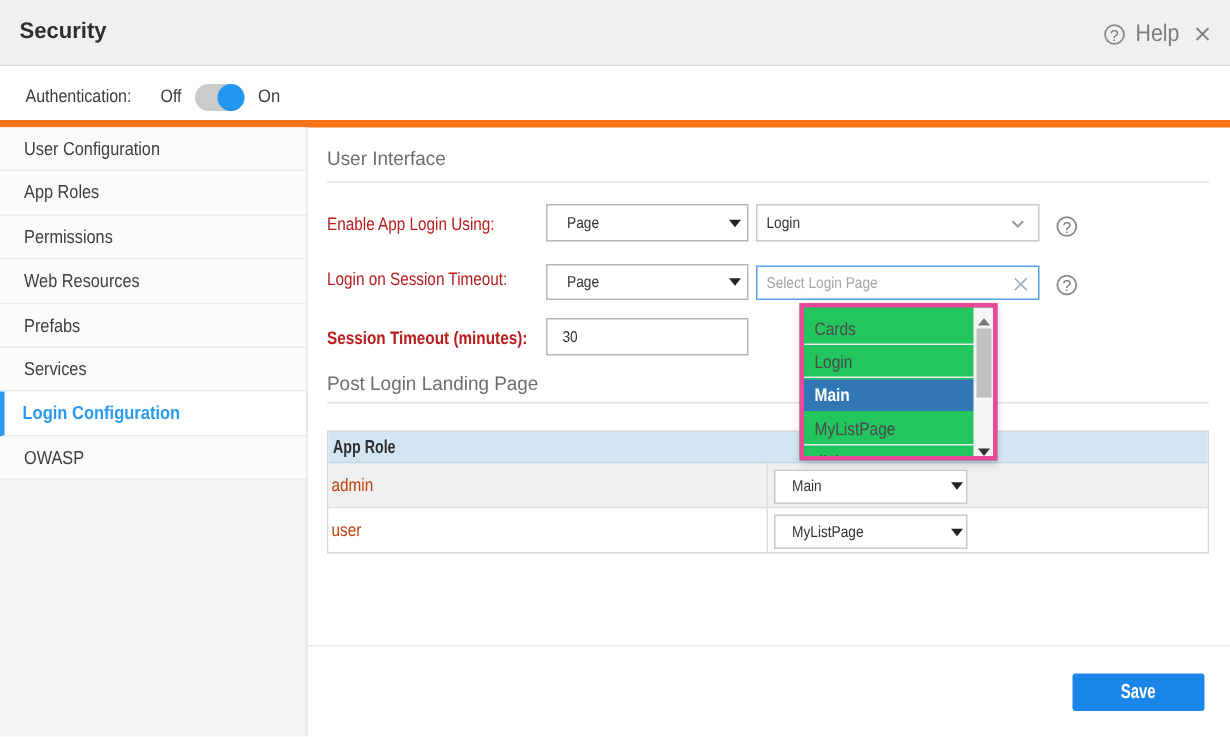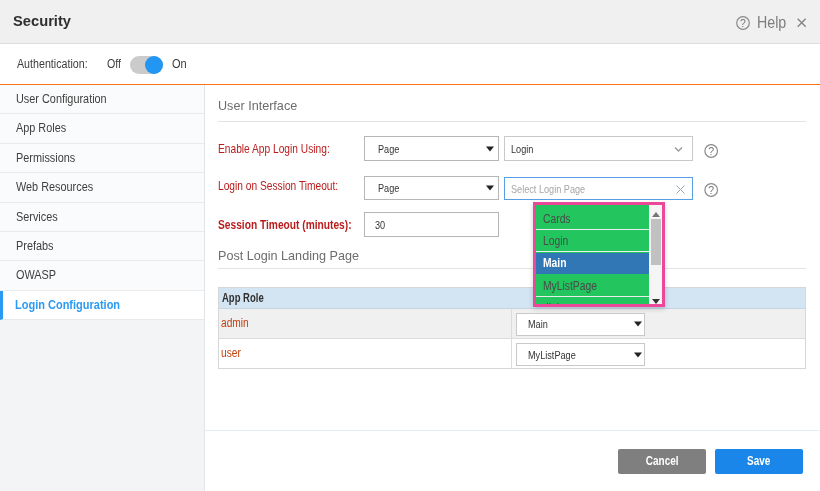--- a/index.html
+++ b/index.html
@@ -13,21 +13,21 @@
   background:#f0f0f0; border-bottom:1px solid #dedede; }
 #hdr .title { position:absolute; left:12.5px; top:14px; font-size:15px; line-height:13px;
   font-weight:bold; color:#2f2f2f; }
 #hdr .title .cnd { transform:scaleX(0.98); }
 #helpIco { position:absolute; left:736px; top:16px; }
 #helpTxt { position:absolute; left:757px; top:16.5px; font-size:16px; line-height:11px; color:#7d7d7d; }
 #closeIco { position:absolute; left:796px; top:17px; }
 
 
 #auth { position:absolute; left:0; top:44px; width:820px; height:41px;
-  background:#fff; border-bottom:1px solid #f97316; }
+  background:#fff; border-bottom:5px solid #f97316; }
 #auth .txt { position:absolute; top:15px; font-size:12px; line-height:11px; color:#3c3c3c; }
 #auth .txt .cnd { transform:scaleX(0.89); }
 #tgl { position:absolute; left:130px; top:12px; width:33px; height:18px;
   background:#cbcbcb; border-radius:9px; }
 #tgl .knob { position:absolute; right:0; top:0; width:18px; height:18px;
   border-radius:50%; background:#2196f3; }
 
 
 #side { position:absolute; left:0; top:85px; width:205px; height:406px;
   background:#f2f4f6; border-right:1px solid #e3e6e9; }
@@ -129,24 +129,24 @@
         <div class="knob"></div>
       </div>
     <div class="txt" style="left:171.5px;"><span class="cnd" style="transform:scaleX(0.92);">On</span></div>
   </div>
 
   <div id="side">
     <div class="it"><span class="cnd">User Configuration</span></div>
     <div class="it"><span class="cnd">App Roles</span></div>
     <div class="it"><span class="cnd">Permissions</span></div>
     <div class="it"><span class="cnd">Web Resources</span></div>
+    <div class="it"><span class="cnd">Prefabs</span></div>
     <div class="it"><span class="cnd">Services</span></div>
-    <div class="it"><span class="cnd">Prefabs</span></div>
+    <div class="it act"><span class="cnd">Login Configuration</span></div>
     <div class="it"><span class="cnd">OWASP</span></div>
-    <div class="it act"><span class="cnd">Login Configuration</span></div>
   </div>
 
   <div class="h2" style="left:218px; top:99.5px;"><span class="cnd">User Interface</span></div>
   <div class="hr" style="left:218px; top:121px; width:588px;"></div>
 
   <div class="flabel" style="top:144px;"><span class="cnd">Enable App Login Using:</span></div>
   <div class="nsel" style="left:364px; top:136px; width:135px; height:25px;">
     <span class="t">Page</span>
       <span class="arr"></span>
   </div>
@@ -197,21 +197,20 @@
     <div class="row r2">
       <div class="c1"><span class="cnd">user</span></div>
       <div class="tsel" style="top:4px;">
           <span class="t">MyListPage</span>
           <span class="arr"></span>
         </div>
     </div>
   </div>
 
   <div id="fhr"></div>
-  <div class="btn" id="btnCancel"><span class="cnd">Cancel</span></div>
   <div class="btn" id="btnSave"><span class="cnd">Save</span></div>
 
   <div id="dd">
     <div class="item" style="top:2.8px;"><span class="cnd">Cards</span></div>
     <div class="item" style="top:25.1px;"><span class="cnd">Login</span></div>
     <div class="item sel" style="top:48.4px; height:20.5px; line-height:20.5px;"><span class="cnd">Main</span></div>
     <div class="item" style="top:69.7px;"><span class="cnd">MyListPage</span></div>
     <div class="item" style="top:92px; border-bottom:none;"><span class="cnd">dialog</span></div>
     <div id="sb">
       <div class="up"></div>

